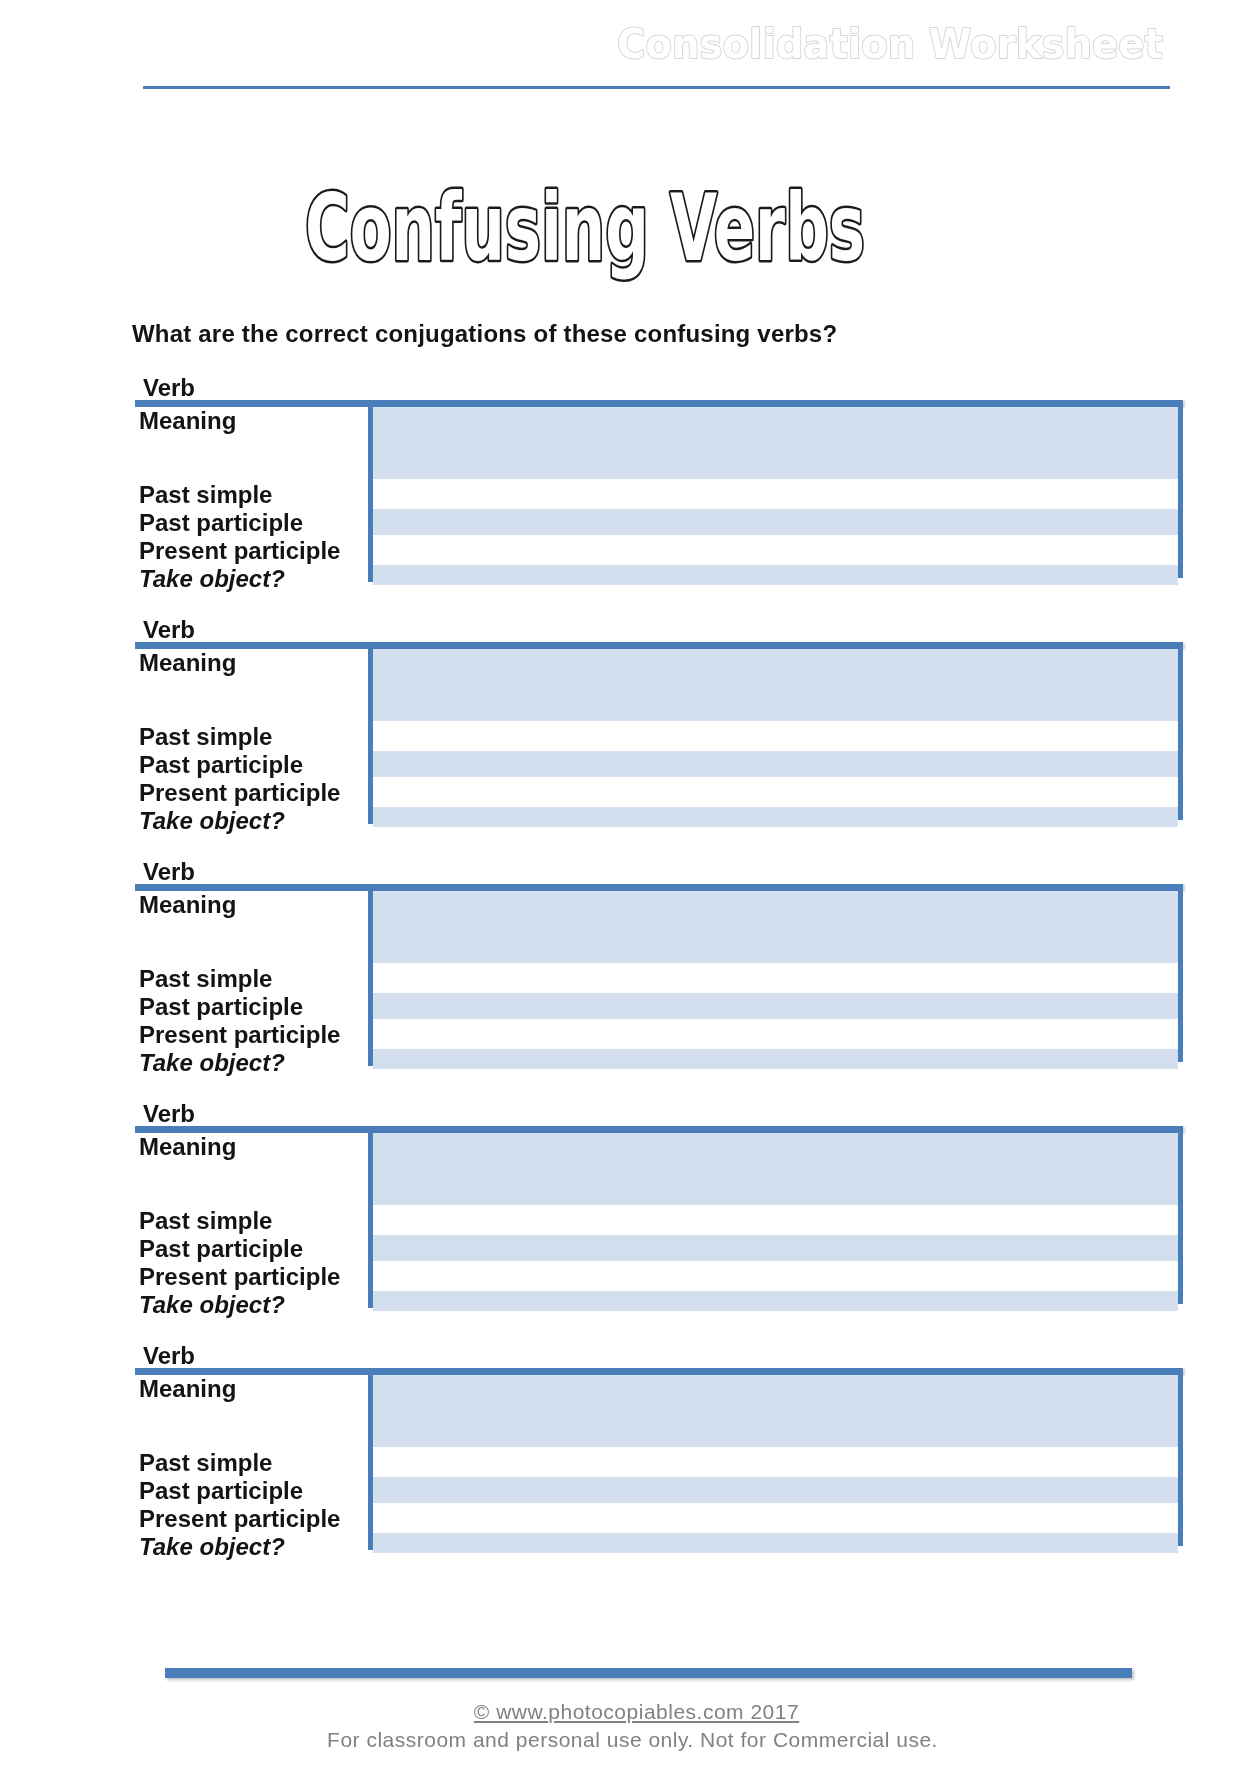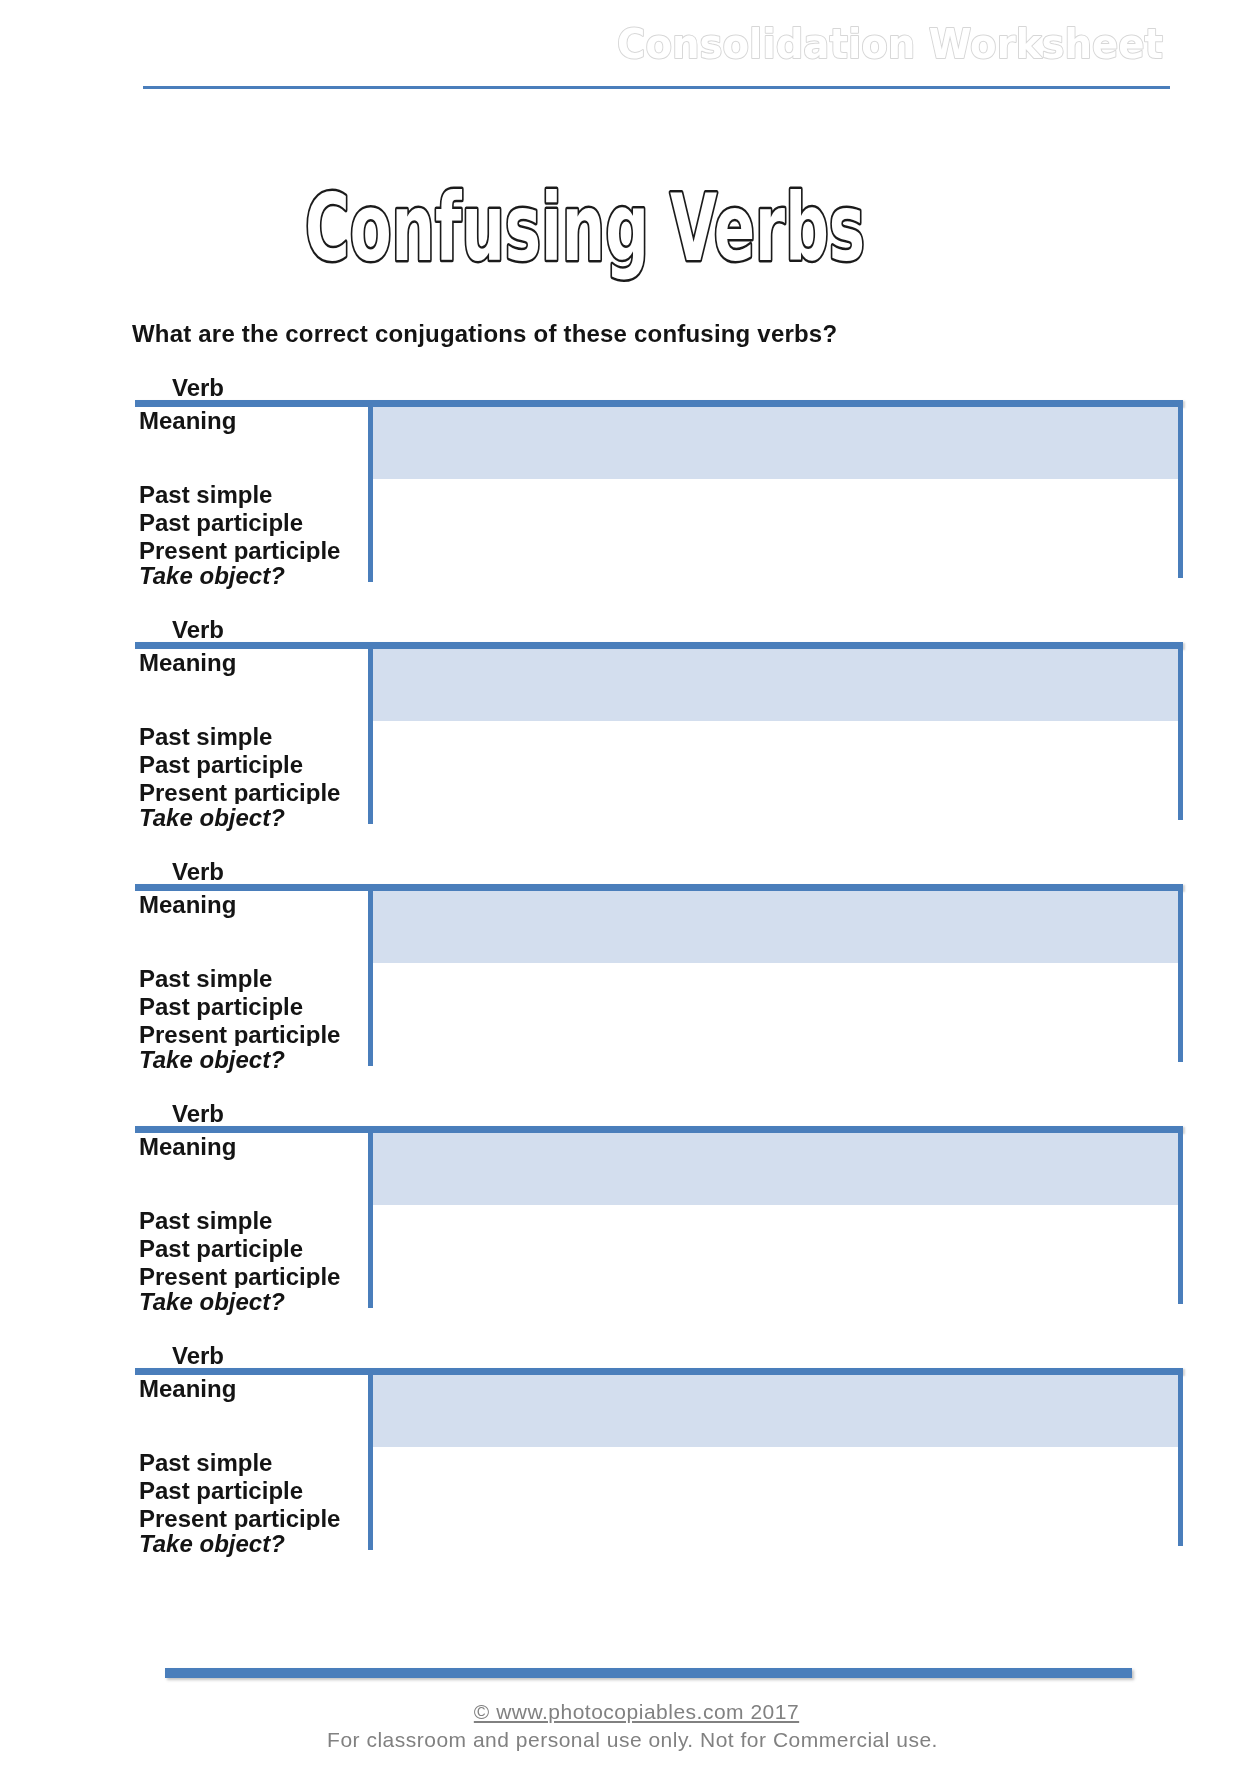--- a/index.html
+++ b/index.html
@@ -45,38 +45,38 @@
     font-size:24px;font-weight:bold;color:var(--ink);
     letter-spacing:0.2px;
     text-align:right;
   }
 
   
   .blocks{position:absolute;top:376px;left:135px;width:1048px;}
   .verb-block{height:202px;margin-bottom:40px;}
   .verb-heading{
     height:24px;line-height:24px;padding-left:8px;
-    font-size:24px;font-weight:bold;color:var(--ink);margin-left:29px;
+    font-size:24px;font-weight:bold;color:var(--ink);
   }
   .verb-table{position:relative;width:1048px;}
   .topbar{
     height:7px;background:var(--accent);
     box-shadow:2px 1px 2px rgba(130,130,130,0.35);
   }
   .col-divider{
     position:absolute;left:233px;top:7px;width:5px;height:175px;
     background:var(--accent);
   }
   .right-border{
     position:absolute;right:0;top:7px;width:5px;height:171px;
     background:var(--accent);
   }
   .rows{width:100%;}
   .row{display:flex;height:26px;}
-  .row + .row{margin-top:2px;align-items:center;}
+  .row + .row{margin-top:2px;}
   .row.tall{height:72px;}
   .row:last-child{height:20px;font-style:italic;}
   .row .label{
     width:238px;flex:0 0 238px;
     padding-left:4px;background:#fff;
     font-size:24px;font-weight:bold;color:var(--ink);
     line-height:27px;white-space:nowrap;
   }
   .row .value{flex:1;margin-right:5px;}
   .shade-blue{background:var(--row-blue);}

